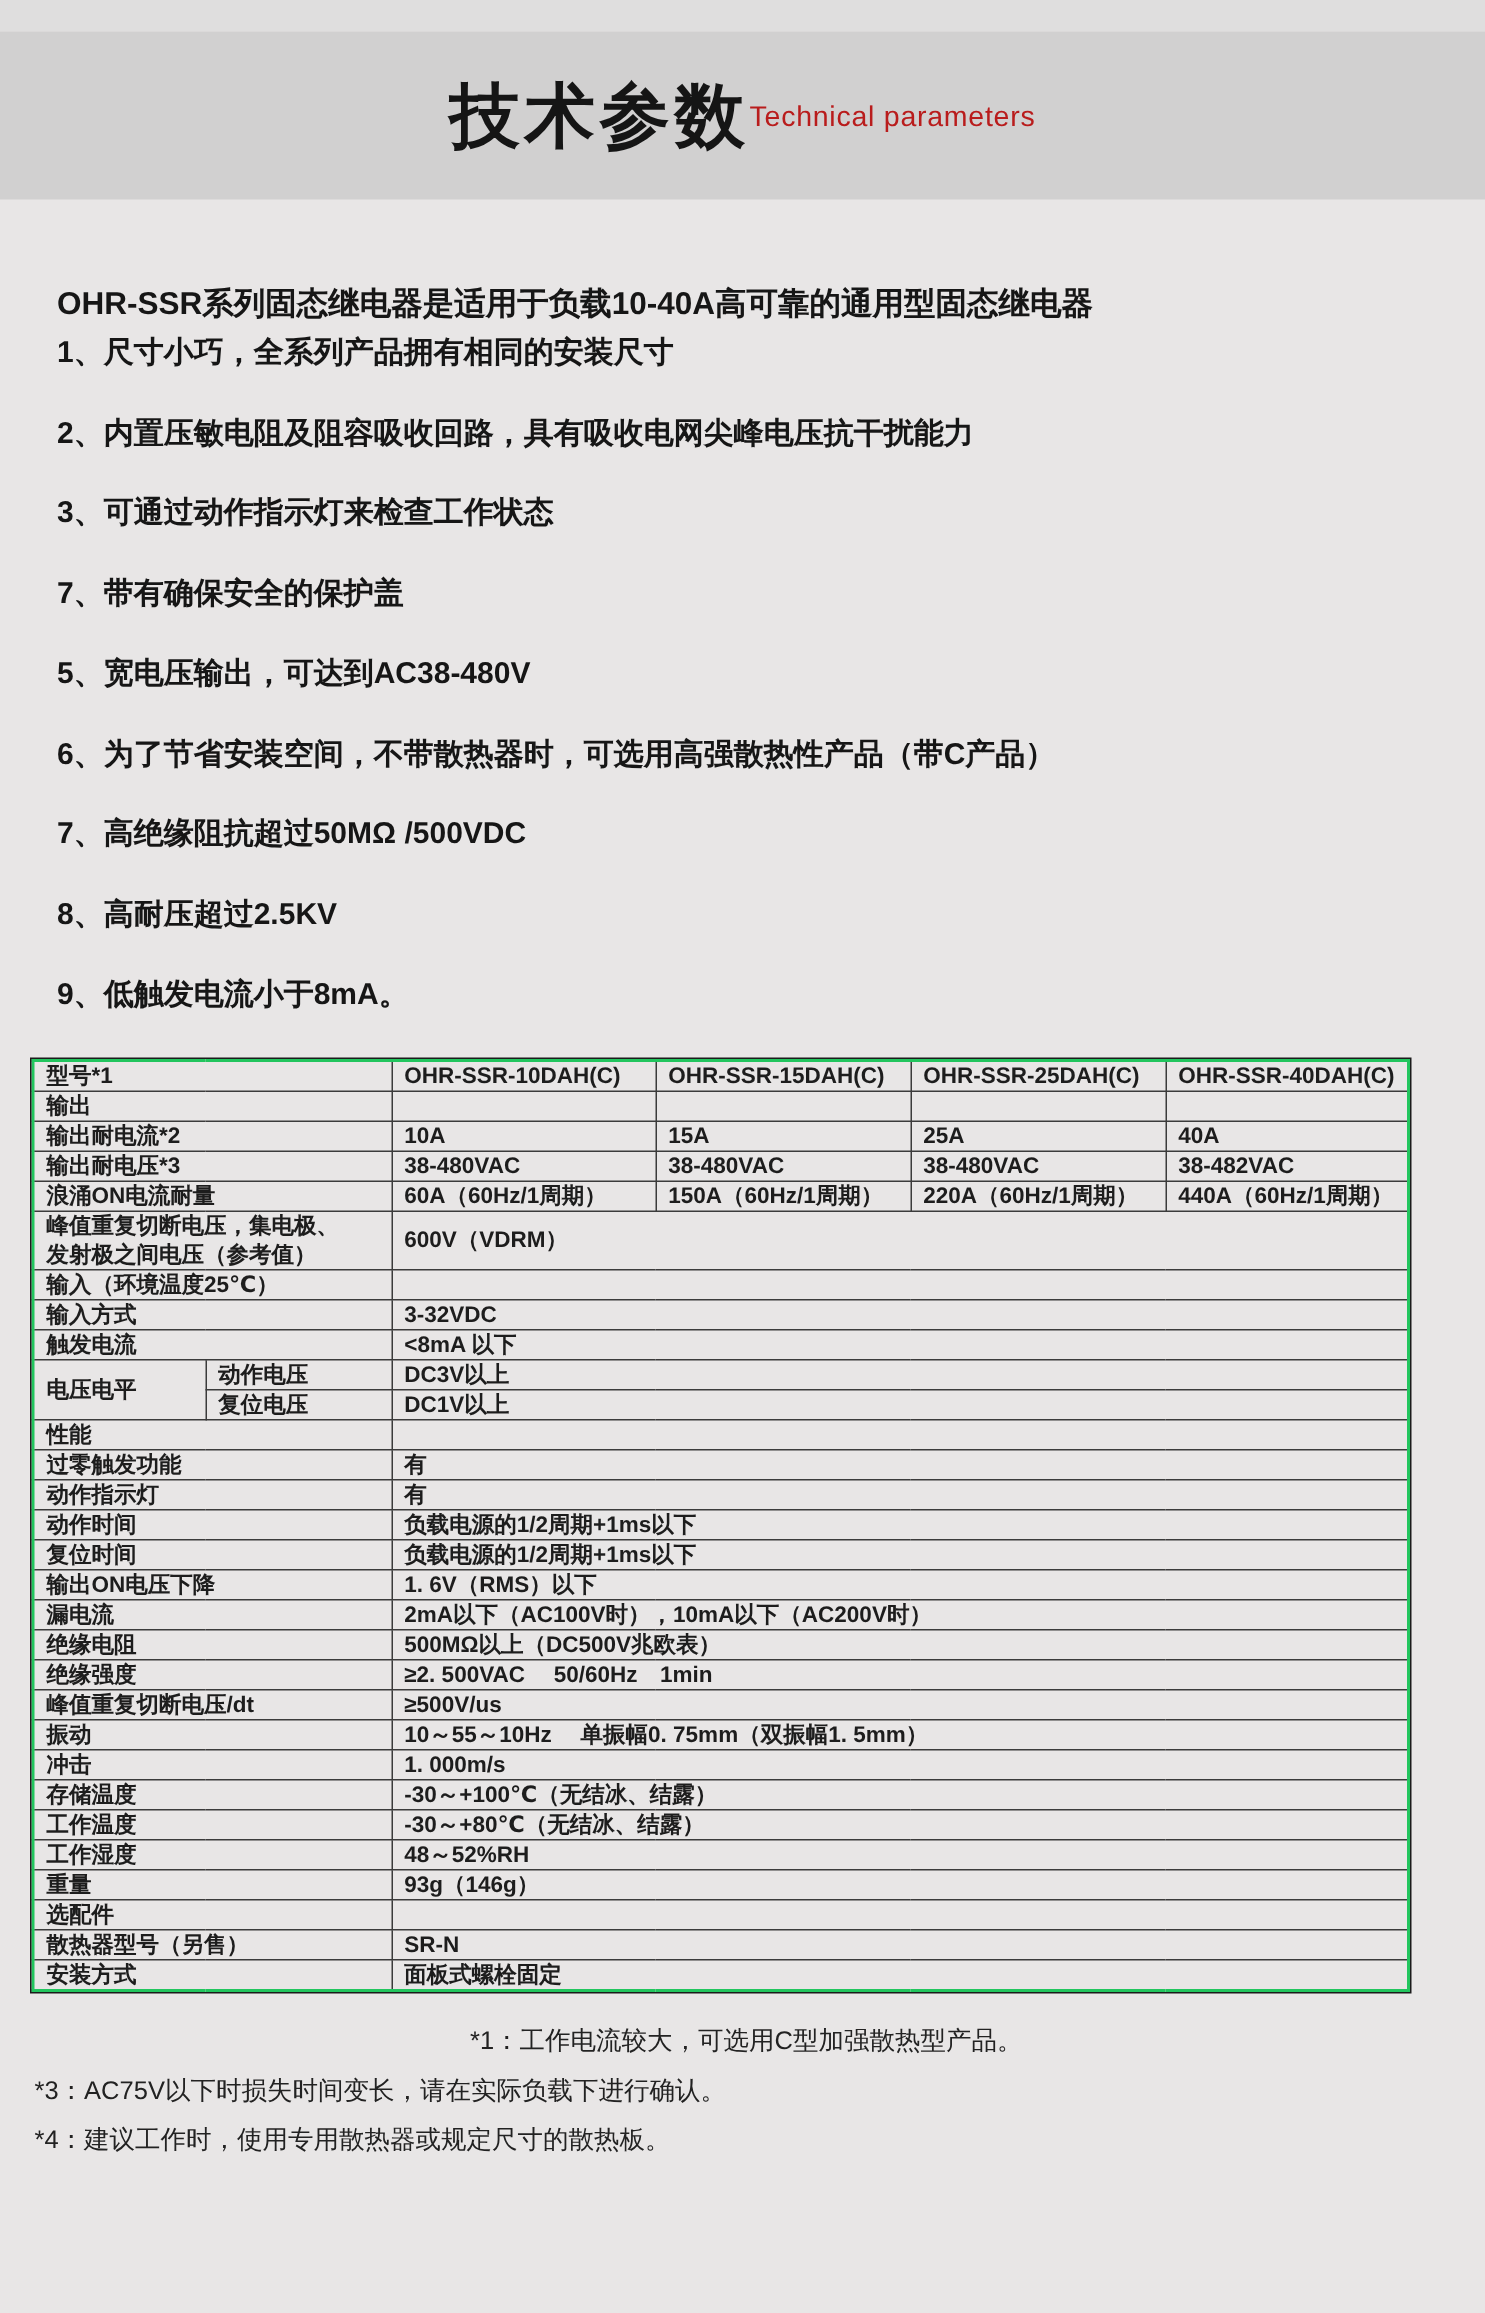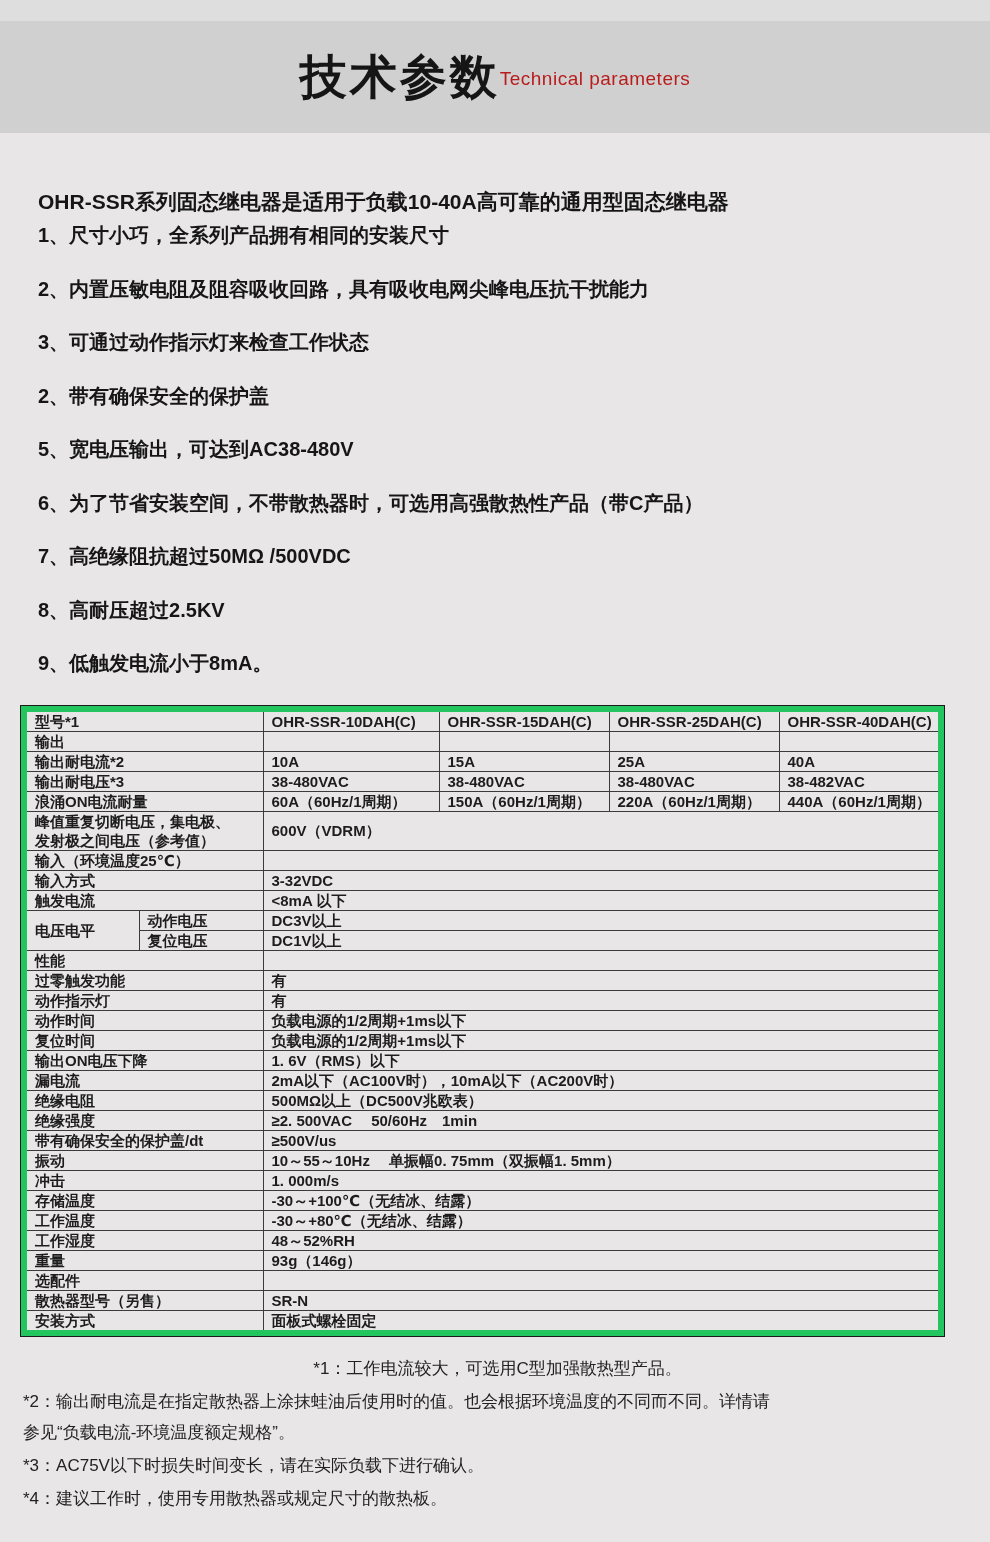--- a/index.html
+++ b/index.html
@@ -38,21 +38,21 @@
     background:transparent;
   }
   table.spec td{
     border:1px solid #3b3b3b;
     font-size:15px;font-weight:600;color:#1d1d1d;
     height:19px;line-height:19px;
     padding:0 4px 0 8px;
     overflow:hidden;white-space:pre-line;
     vertical-align:middle;
   }
-  table.spec{border:6px solid #22c55e;outline:1px solid #1b1b1b;}
+  table.spec{border:2px solid #22c55e;outline:1px solid #1b1b1b;}
   td.sub{text-align:left;padding:0 2px;}
   td.tall{height:42px;line-height:21px;}
   .footnotes{margin:17px 0 0 5px;}
   .footnote{
     font-size:17px;font-weight:400;color:#222;
     line-height:31px;margin-bottom:2px;
   }
 </style>
 </head>
 <body>
@@ -64,21 +64,21 @@
   <div class="page-subtitle">Technical parameters</div>
 </div>
 
 <div class="content">
   <div class="intro">OHR-SSR系列固态继电器是适用于负载10-40A高可靠的通用型固态继电器</div>
 
   <div class="features" id="features">
       <div class="feature-item">1、尺寸小巧，全系列产品拥有相同的安装尺寸</div>
       <div class="feature-item">2、内置压敏电阻及阻容吸收回路，具有吸收电网尖峰电压抗干扰能力</div>
       <div class="feature-item">3、可通过动作指示灯来检查工作状态</div>
-      <div class="feature-item">2、带有确保安全的保护盖</div>
+      <div class="feature-item">7、带有确保安全的保护盖</div>
       <div class="feature-item">5、宽电压输出，可达到AC38-480V</div>
       <div class="feature-item">6、为了节省安装空间，不带散热器时，可选用高强散热性产品（带C产品）</div>
       <div class="feature-item">7、高绝缘阻抗超过50MΩ /500VDC</div>
       <div class="feature-item">8、高耐压超过2.5KV</div>
       <div class="feature-item">9、低触发电流小于8mA。</div>
     </div>
 
   <table class="spec" id="spec-table">
     <colgroup id="spec-cols">
         <col style="width: 115px;">
@@ -180,21 +180,21 @@
         </tr>
         <tr>
           <td colspan="2">绝缘电阻</td>
           <td colspan="4">500MΩ以上（DC500V兆欧表）</td>
         </tr>
         <tr>
           <td colspan="2">绝缘强度</td>
           <td colspan="4">≥2. 500VAC　 50/60Hz　1min</td>
         </tr>
         <tr>
-          <td colspan="2">带有确保安全的保护盖/dt</td>
+          <td colspan="2">峰值重复切断电压/dt</td>
           <td colspan="4">≥500V/us</td>
         </tr>
         <tr>
           <td colspan="2">振动</td>
           <td colspan="4">10～55～10Hz　 单振幅0. 75mm（双振幅1. 5mm）</td>
         </tr>
         <tr>
           <td colspan="2">冲击</td>
           <td colspan="4">1. 000m/s</td>
         </tr>
@@ -224,18 +224,16 @@
         </tr>
         <tr>
           <td colspan="2">安装方式</td>
           <td colspan="4">面板式螺栓固定</td>
         </tr>
       </tbody>
   </table>
 
   <div class="footnotes" id="footnotes">
       <div class="footnote" style="white-space: pre-line; text-align: center;">*1：工作电流较大，可选用C型加强散热型产品。</div>
-      <div class="footnote" style="white-space: pre-line;">*2：输出耐电流是在指定散热器上涂抹蛙油后使用时的值。也会根据环境温度的不同而不同。详情请
-参见“负载电流-环境温度额定规格”。</div>
       <div class="footnote" style="white-space: pre-line;">*3：AC75V以下时损失时间变长，请在实际负载下进行确认。</div>
       <div class="footnote" style="white-space: pre-line;">*4：建议工作时，使用专用散热器或规定尺寸的散热板。</div>
     </div>
 </div>
 
 </body></html>

